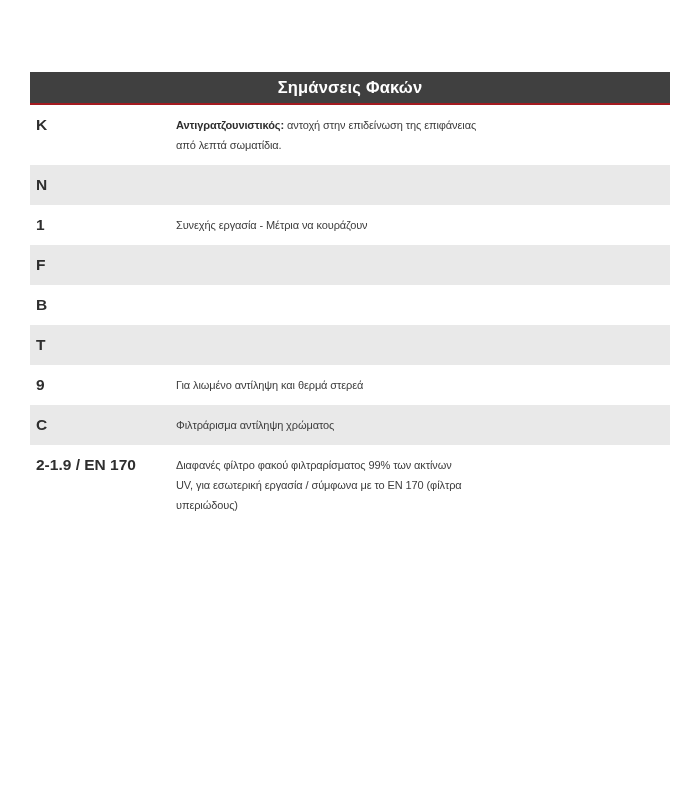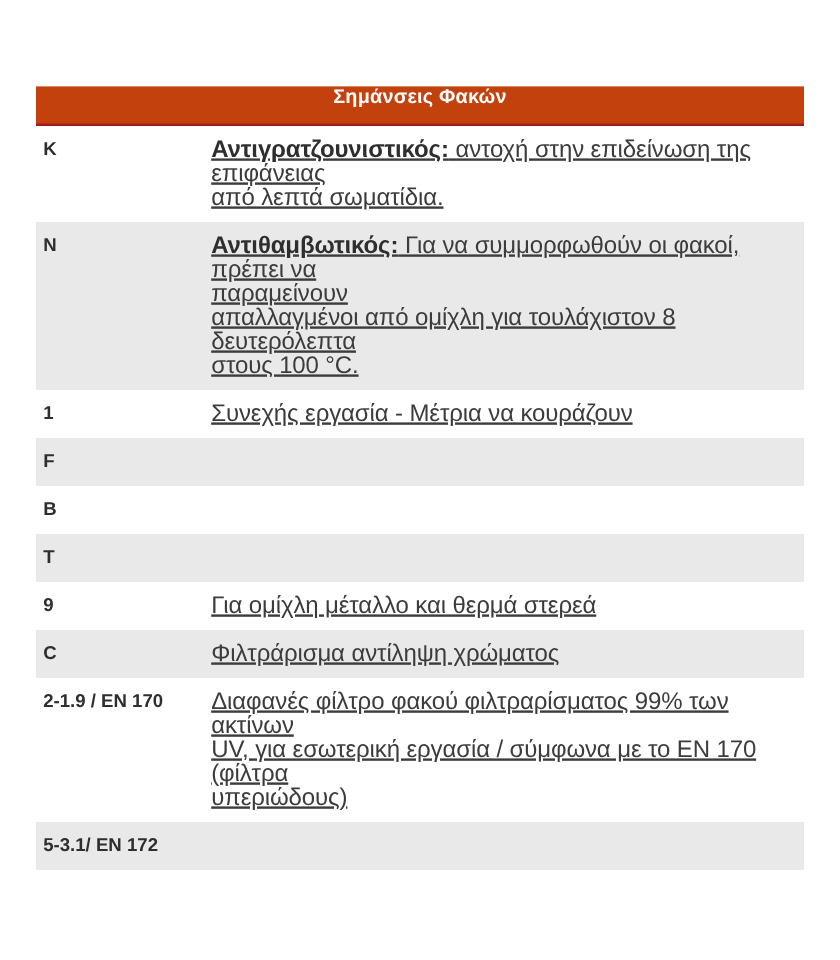--- a/index.html
+++ b/index.html
@@ -15,24 +15,25 @@
     background: #ffffff;
     overflow: hidden;
   }
   .lens-table {
     position: absolute;
     left: 30px;
     top: 72px;
     width: 640px;
   }
   .table-header {
-    background: #c2410c;
+    background: #404040;
     border-bottom: 2px solid #a31b20;
     height: 31px;
     display: flex;
+    align-items: center;
     justify-content: center;
   }
   .table-title {
     color: #ffffff;
     font-weight: bold;
     font-size: 16.5px;
     letter-spacing: 0.2px;
   }
   .row {
     display: flex;
@@ -47,26 +48,25 @@
     padding: 10px 0 10px 6px;
     font-weight: bold;
     font-size: 15.5px;
     color: #2e2e2e;
     line-height: 20px;
     white-space: nowrap;
   }
   .row .desc {
     flex: 1 1 auto;
     padding: 10px 18px 10px 0;
-    font-size: 20px;
+    font-size: 11px;
     color: #3c3c3c;
     line-height: 20px;
     letter-spacing: -0.1px;
     white-space: pre-line;
-    text-decoration: underline;
   }
   .row .desc .lead {
     font-weight: bold;
     color: #2e2e2e;
   }
 </style>
 </head>
 <body>
 
 <div class="page">
@@ -76,24 +76,20 @@
     </div>
     <div id="rows">
   <div class="row">
     <div class="code">K</div>
     <div class="desc"><span class="lead">Αντιγρατζουνιστικός:</span><span class="rest"> αντοχή στην επιδείνωση της επιφάνειας
 από λεπτά σωματίδια.</span></div>
   </div>
 
   <div class="row shaded">
     <div class="code">N</div>
-    <div class="desc"><span class="lead">Αντιθαμβωτικός:</span><span class="rest"> Για να συμμορφωθούν οι φακοί, πρέπει να
-παραμείνουν
-απαλλαγμένοι από ομίχλη για τουλάχιστον 8 δευτερόλεπτα
-στους 100 °C.</span></div>
   </div>
 
   <div class="row">
     <div class="code">1</div>
     <div class="desc"><span class="lead"></span><span class="rest">Συνεχής εργασία - Μέτρια να κουράζουν</span></div>
   </div>
 
   <div class="row shaded">
     <div class="code">F</div>
   </div>
@@ -101,33 +97,32 @@
   <div class="row">
     <div class="code">B</div>
   </div>
 
   <div class="row shaded">
     <div class="code">T</div>
   </div>
 
   <div class="row">
     <div class="code">9</div>
-    <div class="desc"><span class="lead"></span><span class="rest">Για ομίχλη μέταλλο και θερμά στερεά</span></div>
+    <div class="desc"><span class="lead"></span><span class="rest">Για λιωμένο αντίληψη και θερμά στερεά</span></div>
   </div>
 
   <div class="row shaded">
     <div class="code">C</div>
     <div class="desc"><span class="lead"></span><span class="rest">Φιλτράρισμα αντίληψη χρώματος</span></div>
   </div>
 
   <div class="row">
     <div class="code">2-1.9 / EN 170</div>
     <div class="desc"><span class="lead"></span><span class="rest">Διαφανές φίλτρο φακού φιλτραρίσματος 99% των ακτίνων
 UV, για εσωτερική εργασία / σύμφωνα με το EN 170 (φίλτρα
 υπεριώδους)</span></div>
   </div>
 
   <div class="row shaded">
-    <div class="code">5-3.1/ EN 172</div>
   </div>
 </div>
   </div>
 </div>
 
 </body></html>

